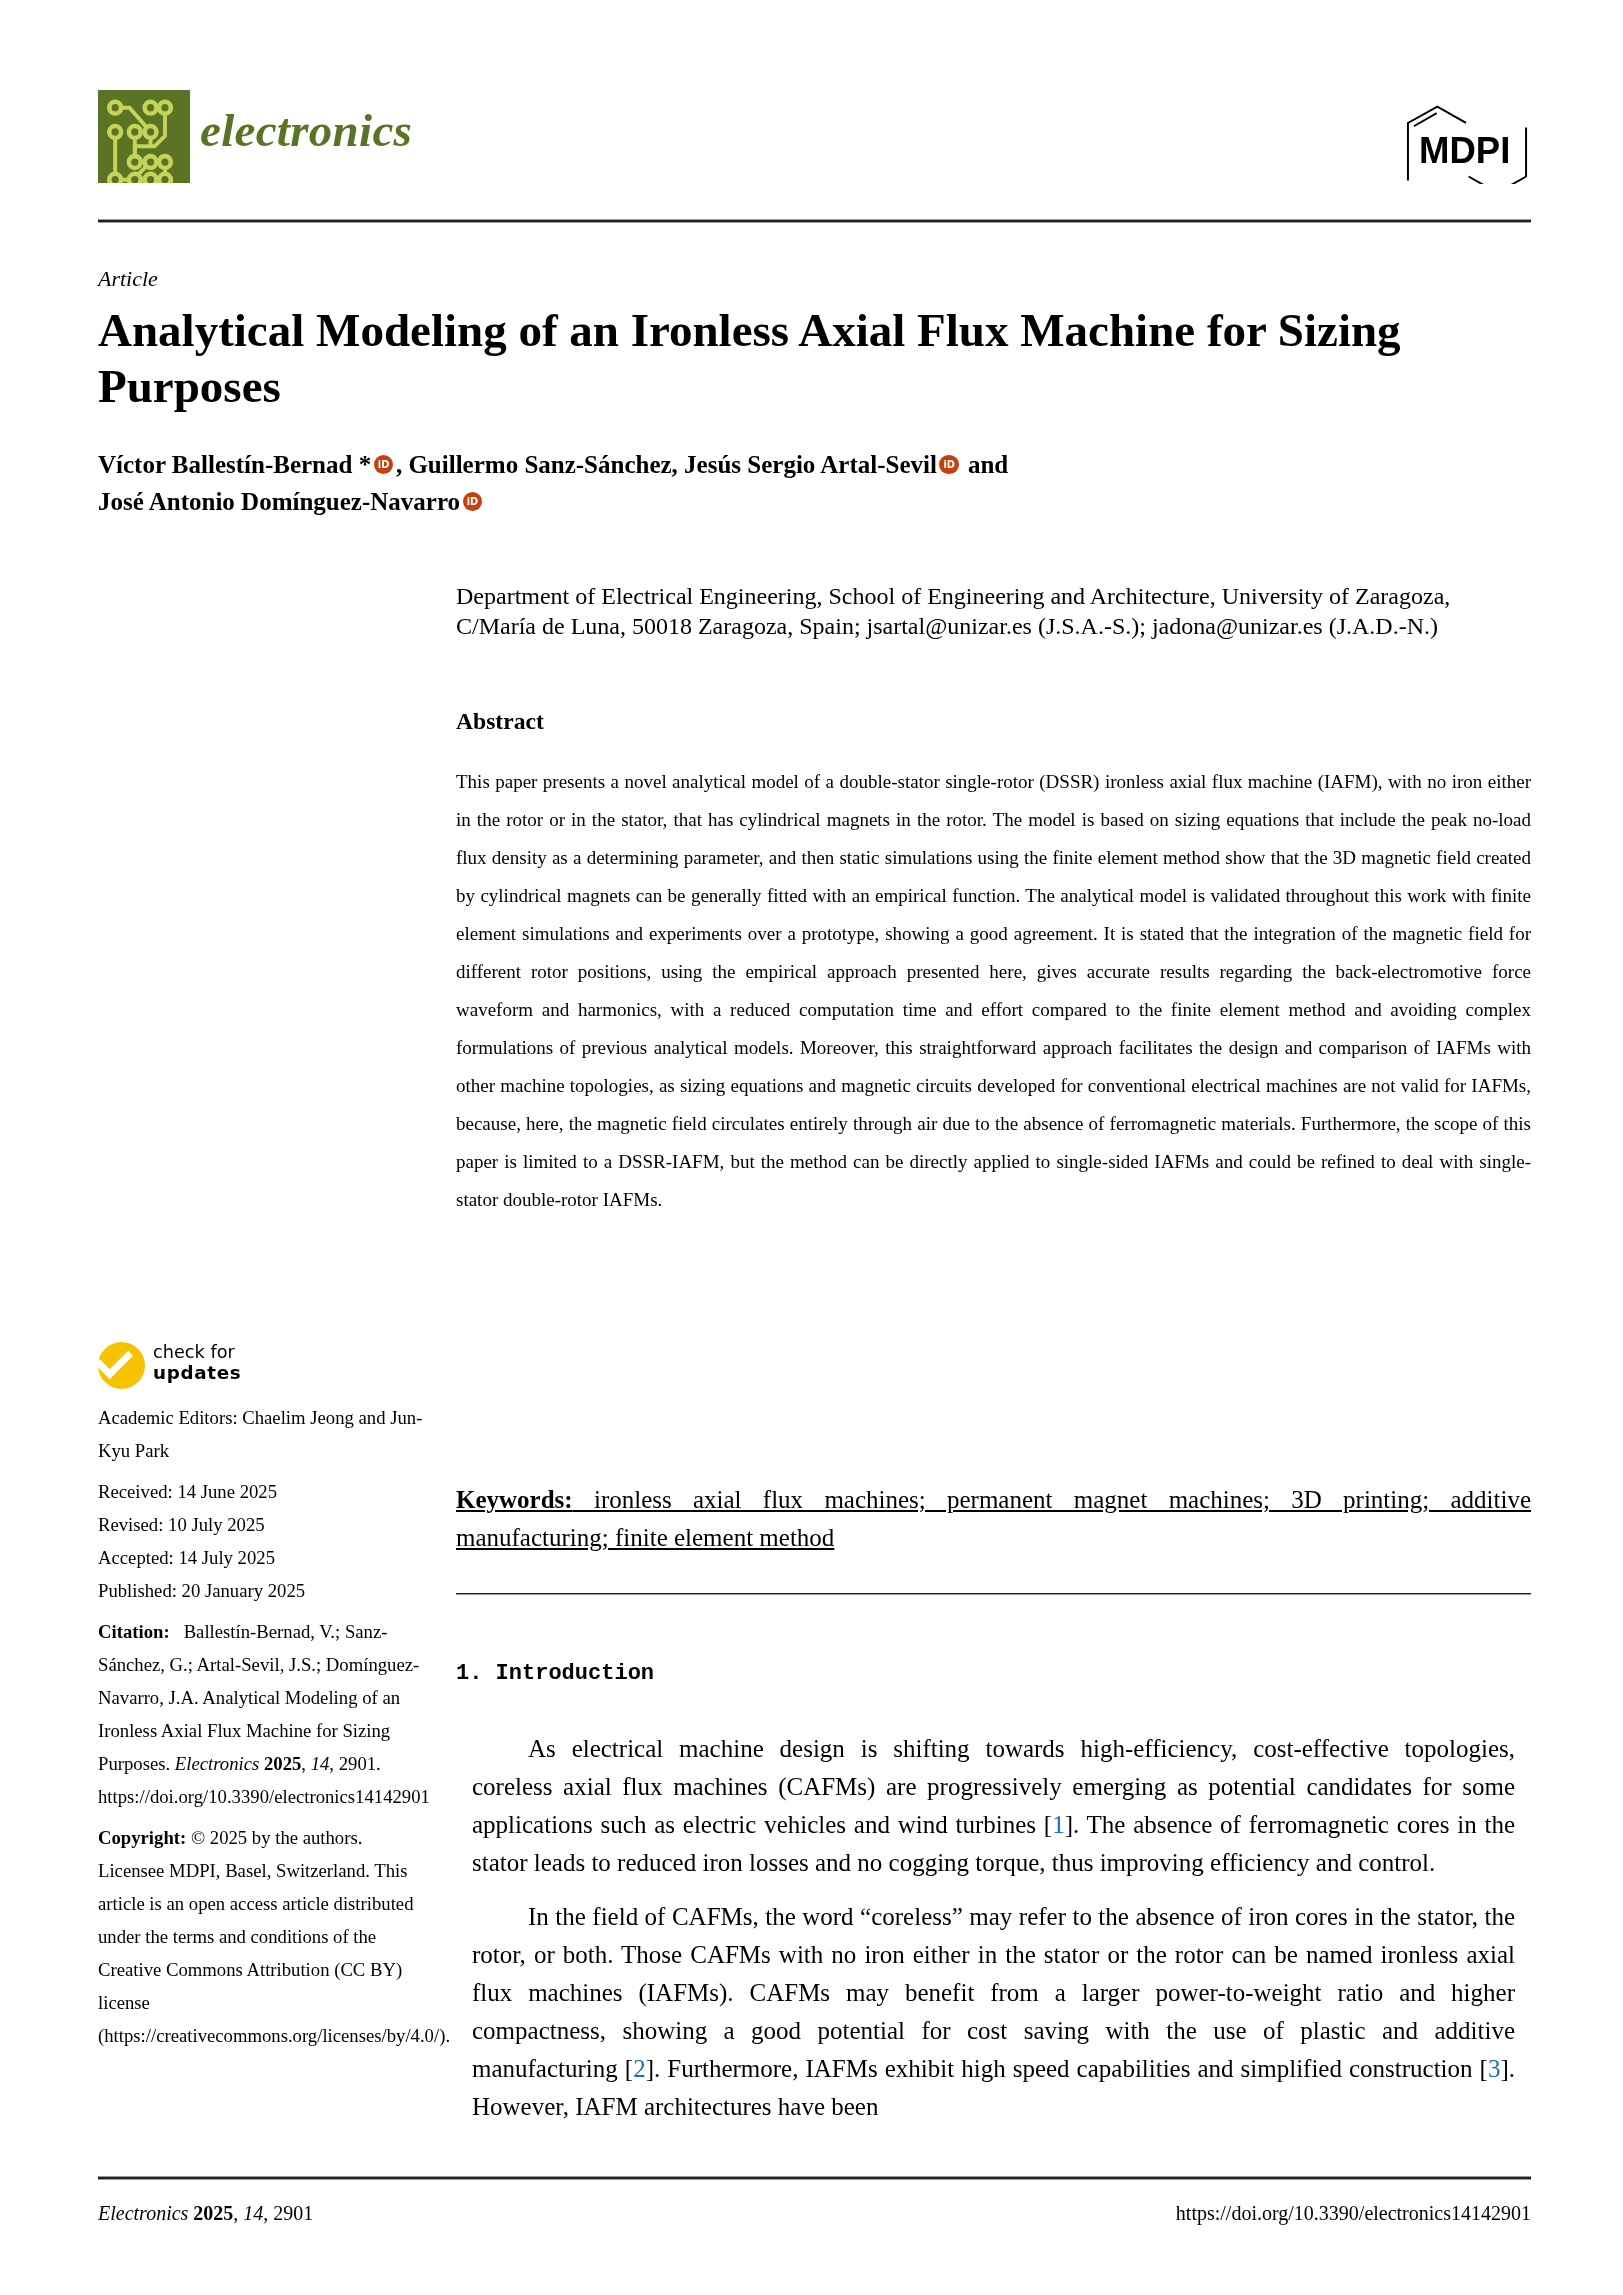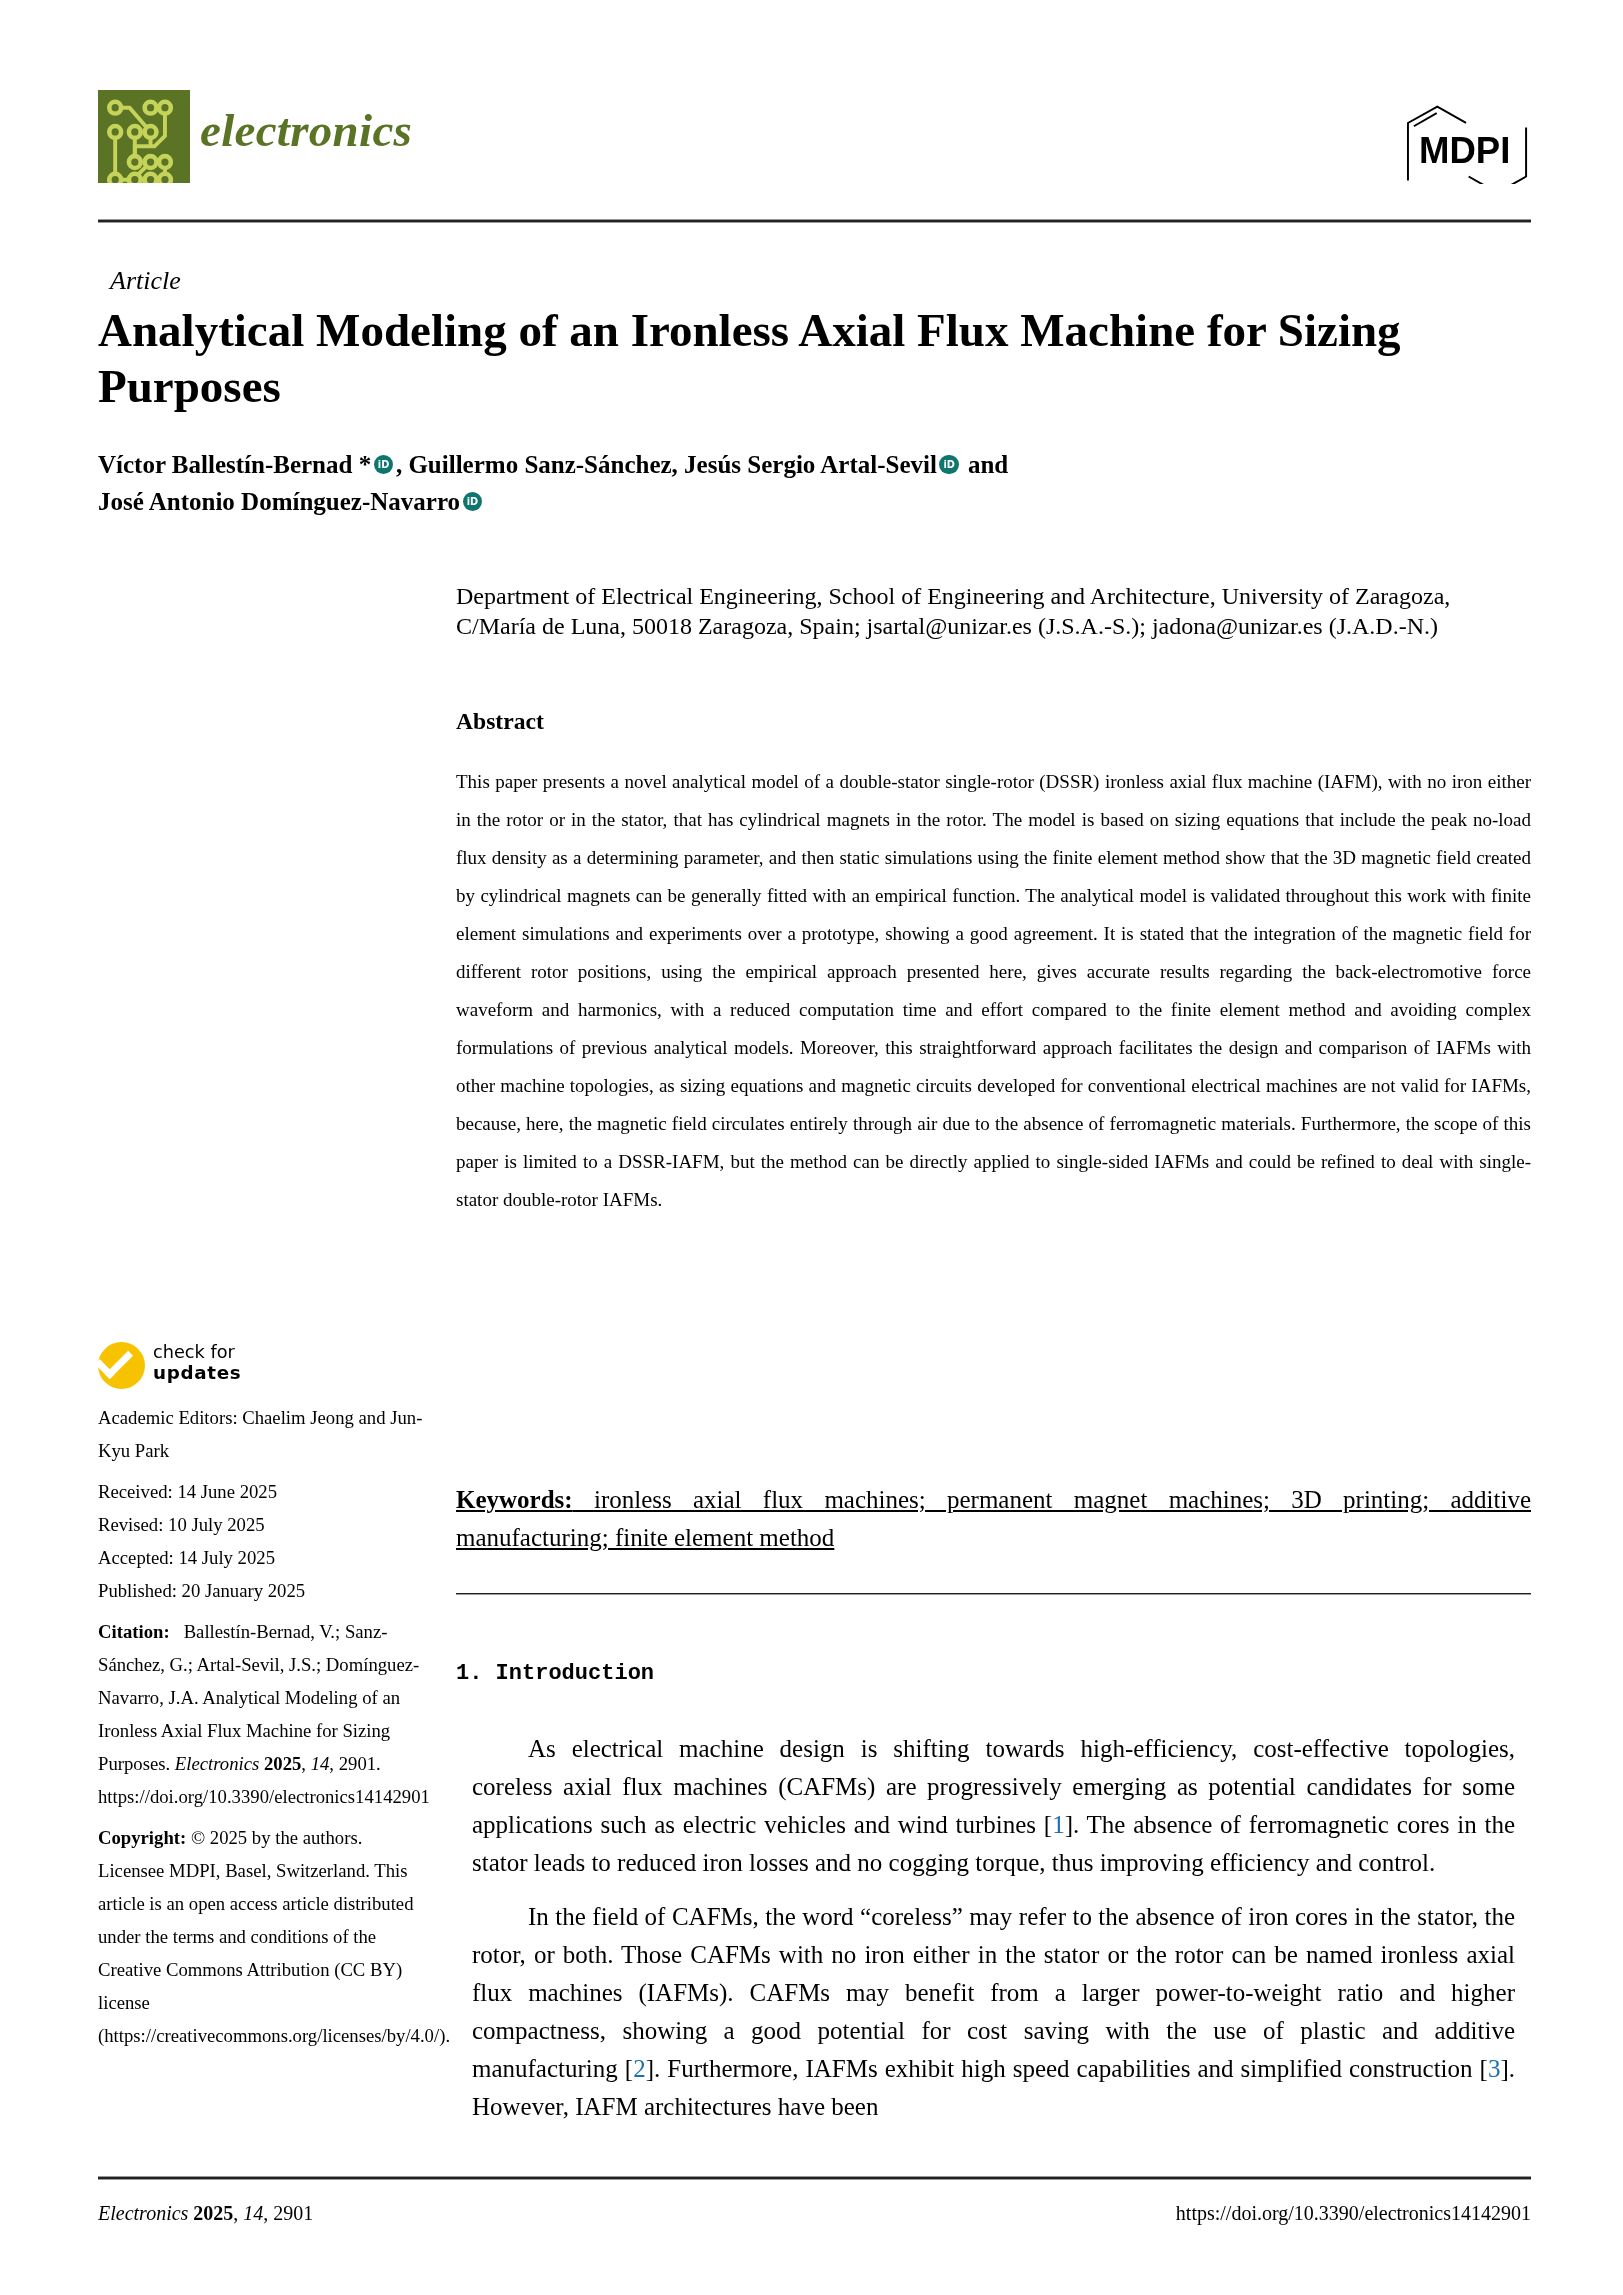--- a/index.html
+++ b/index.html
@@ -11,26 +11,26 @@
 
   
   #journal-logo { left: 98px; top: 90px; width: 92px; height: 93px; background: #5a7324; }
   #journal-name { left: 200px; top: 103px; font-size: 47px; font-style: italic; font-weight: bold; color: #5a7324; letter-spacing: 0.3px; }
   #publisher-logo { left: 1406px; top: 105px; width: 124px; height: 79px; }
   .rule { left: 98px; width: 1433px; height: 2px; background: #222; border-top: 0.7px solid #999; border-bottom: 0.7px solid #999; }
   #rule-top { top: 219px; }
   #rule-bottom { top: 2176px; }
   #rule-abstract { left: 456px; width: 1075px; top: 1593px; height: 1.3px; background: #222; border-bottom: 0.7px solid #999; }
 
-  #article-type { left: 98px; top: 266px; font-size: 26px; font-style: italic; margin-left: 12px; }
+  #article-type { left: 98px; top: 266px; font-size: 22px; font-style: italic; }
   #title { left: 98px; top: 302px; width: 1375px; font-size: 47px; font-weight: bold; line-height: 56px; }
   #authors { left: 98px; top: 446px; width: 1407px; font-size: 25px; font-weight: bold; line-height: 37px; }
   .orcid {
     display: inline-block; width: 19.6px; height: 19.6px; border-radius: 50%;
-    background: #0f766e; color: #fff; font-family: "DejaVu Sans", sans-serif;
+    background: #c2410c; color: #fff; font-family: "DejaVu Sans", sans-serif;
     font-size: 9.8px; font-weight: bold; line-height: 19.6px; text-align: center;
     vertical-align: 5.2px; margin: 0 2.6px;
   }
 
   #affiliations { left: 456px; top: 581px; width: 1080px; font-size: 24px; line-height: 30px; }
 
   #abstract-heading { left: 456px; top: 708px; font-size: 23.6px; font-weight: bold; }
   #abstract-body {
     left: 456px; top: 763px; width: 1075px; font-size: 19px; line-height: 38px;
     text-align: justify; hyphens: manual;

